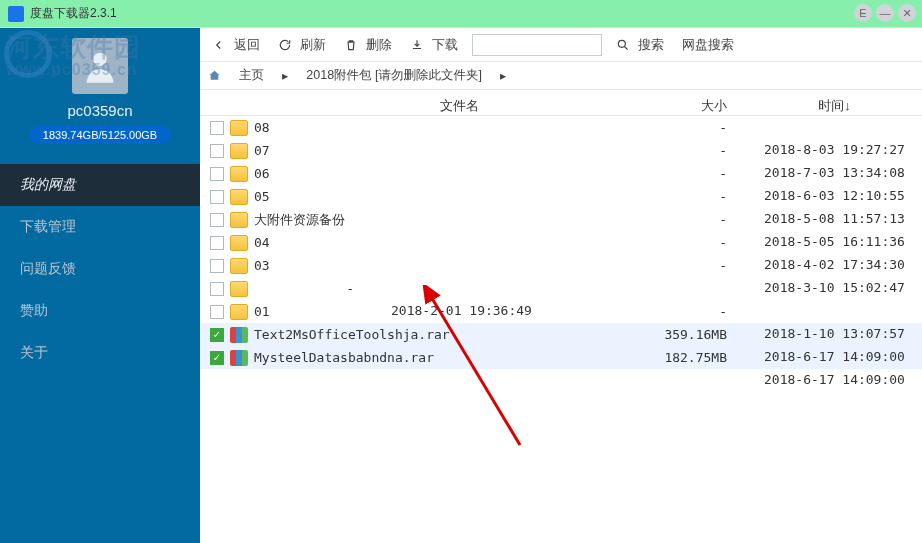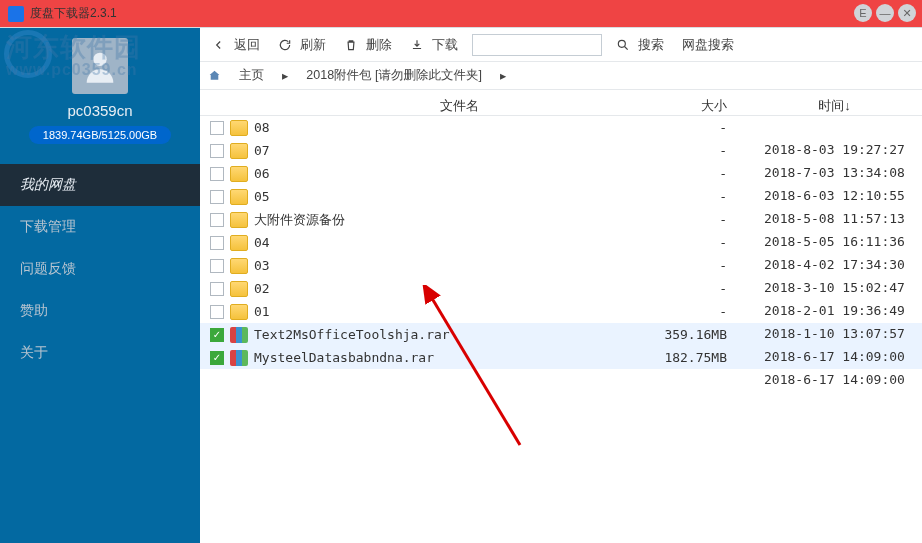--- a/index.html
+++ b/index.html
@@ -1,17 +1,17 @@
 <!DOCTYPE html>
 <html><head>
 <meta charset="utf-8">
 <style>
 * { margin: 0; padding: 0; box-sizing: border-box; font-family: "Microsoft YaHei", Arial, sans-serif; }
 body { width: 922px; height: 543px; overflow: hidden; position: relative; background: #fff; }
-.titlebar { height: 28px; background: #ef4444; display: flex; align-items: center; padding: 0 8px; font-size: 12px; color: #333; border-bottom: 1px solid #d8dce0; position: relative; }
+.titlebar { height: 28px; background: #86efac; display: flex; align-items: center; padding: 0 8px; font-size: 12px; color: #333; border-bottom: 1px solid #d8dce0; position: relative; }
 .titlebar .app-icon { width: 16px; height: 16px; background: #1a73e8; border-radius: 2px; margin-right: 6px; display: inline-block; }
 .titlebar-right { position: absolute; right: 6px; top: 4px; display: flex; gap: 4px; }
 .titlebar-right .circ { width: 18px; height: 18px; border-radius: 50%; background: #d0d4d8; color: #666; font-size: 11px; display: flex; align-items: center; justify-content: center; cursor: pointer; }
 .main { display: flex; height: 515px; }
 .sidebar { width: 200px; background: #0369a1; color: #cfd8e0; display: flex; flex-direction: column; }
 .profile { text-align: center; padding: 10px 0 12px; position: relative; }
 .avatar { width: 56px; height: 56px; background: #9fb4c7; border-radius: 3px; margin: 0 auto 8px; display: flex; align-items: center; justify-content: center; }
 .avatar svg { width: 40px; height: 40px; fill: #e8eef4; }
 .username { font-size: 15px; color: #e8eef4; margin-bottom: 6px; }
 .storage-pill { display: inline-block; background: #0066cc; color: #fff; font-size: 11px; padding: 3px 14px; border-radius: 10px; }
@@ -186,21 +186,20 @@
           <div class="row">
             <div class="chk"></div>
             <div class="ficon folder-icon"></div>
             <div class="fname">03</div>
             <div class="fsize">-</div>
             <div class="ftime">2018-3-10 15:02:47</div>
           </div>
           <div class="row">
             <div class="chk"></div>
             <div class="ficon folder-icon"></div>
-            <div class="fname">02</div>
             <div class="fsize">-</div>
             <div class="ftime">2018-2-01 19:36:49</div>
           </div>
           <div class="row">
             <div class="chk"></div>
             <div class="ficon folder-icon"></div>
             <div class="fname">01</div>
             <div class="fsize">-</div>
             <div class="ftime">2018-1-10 13:07:57</div>
           </div>

